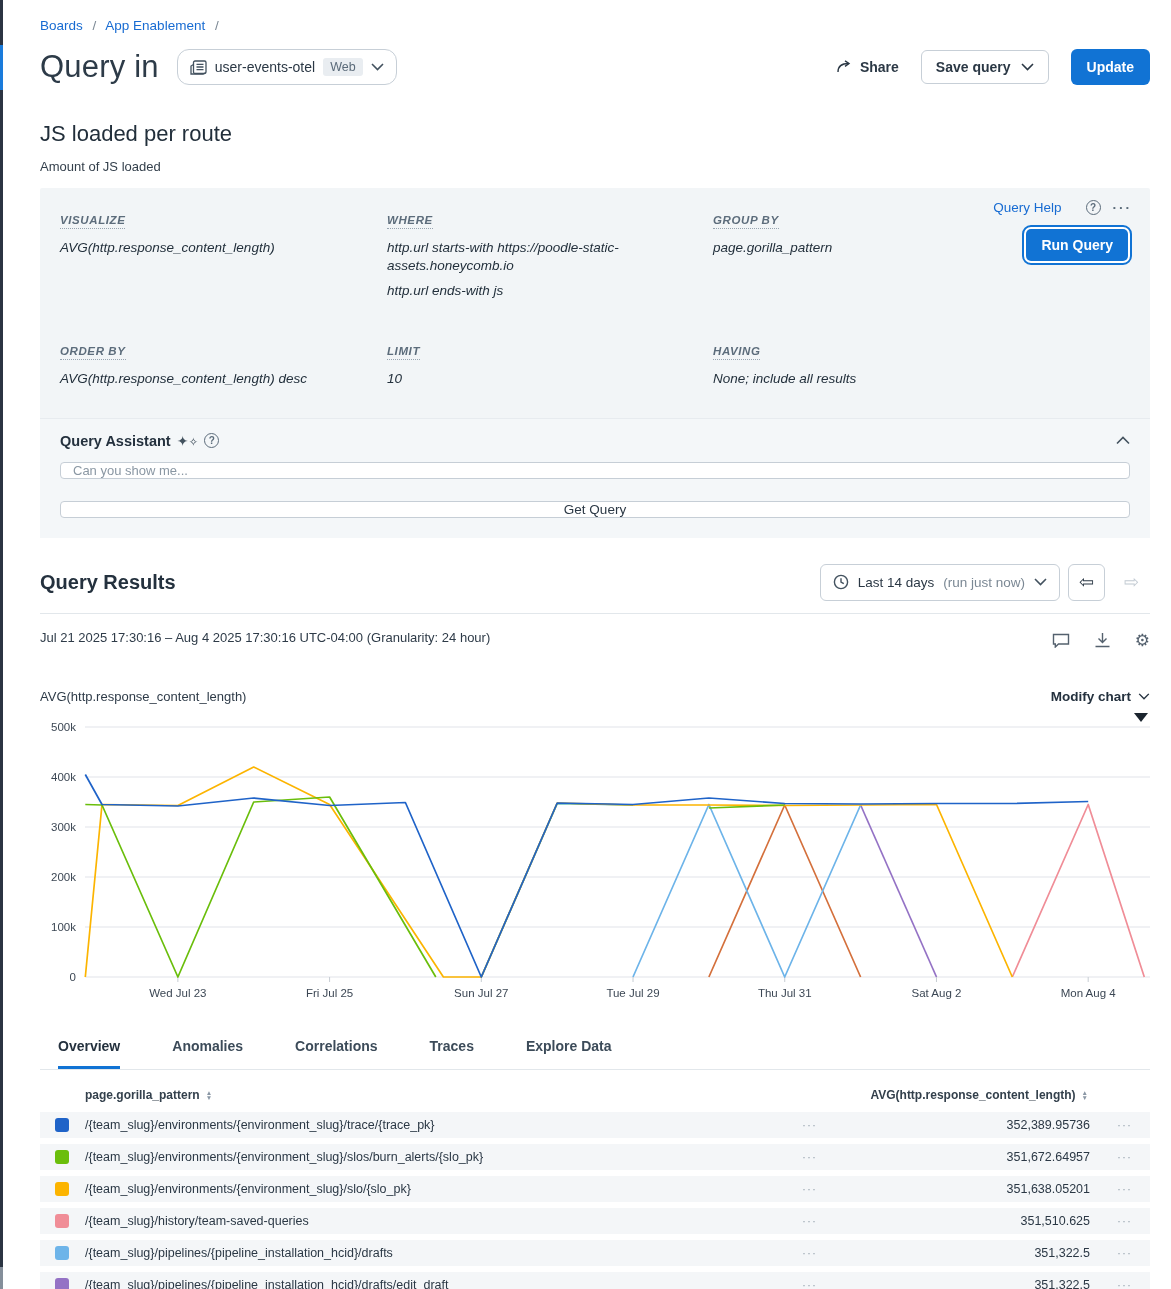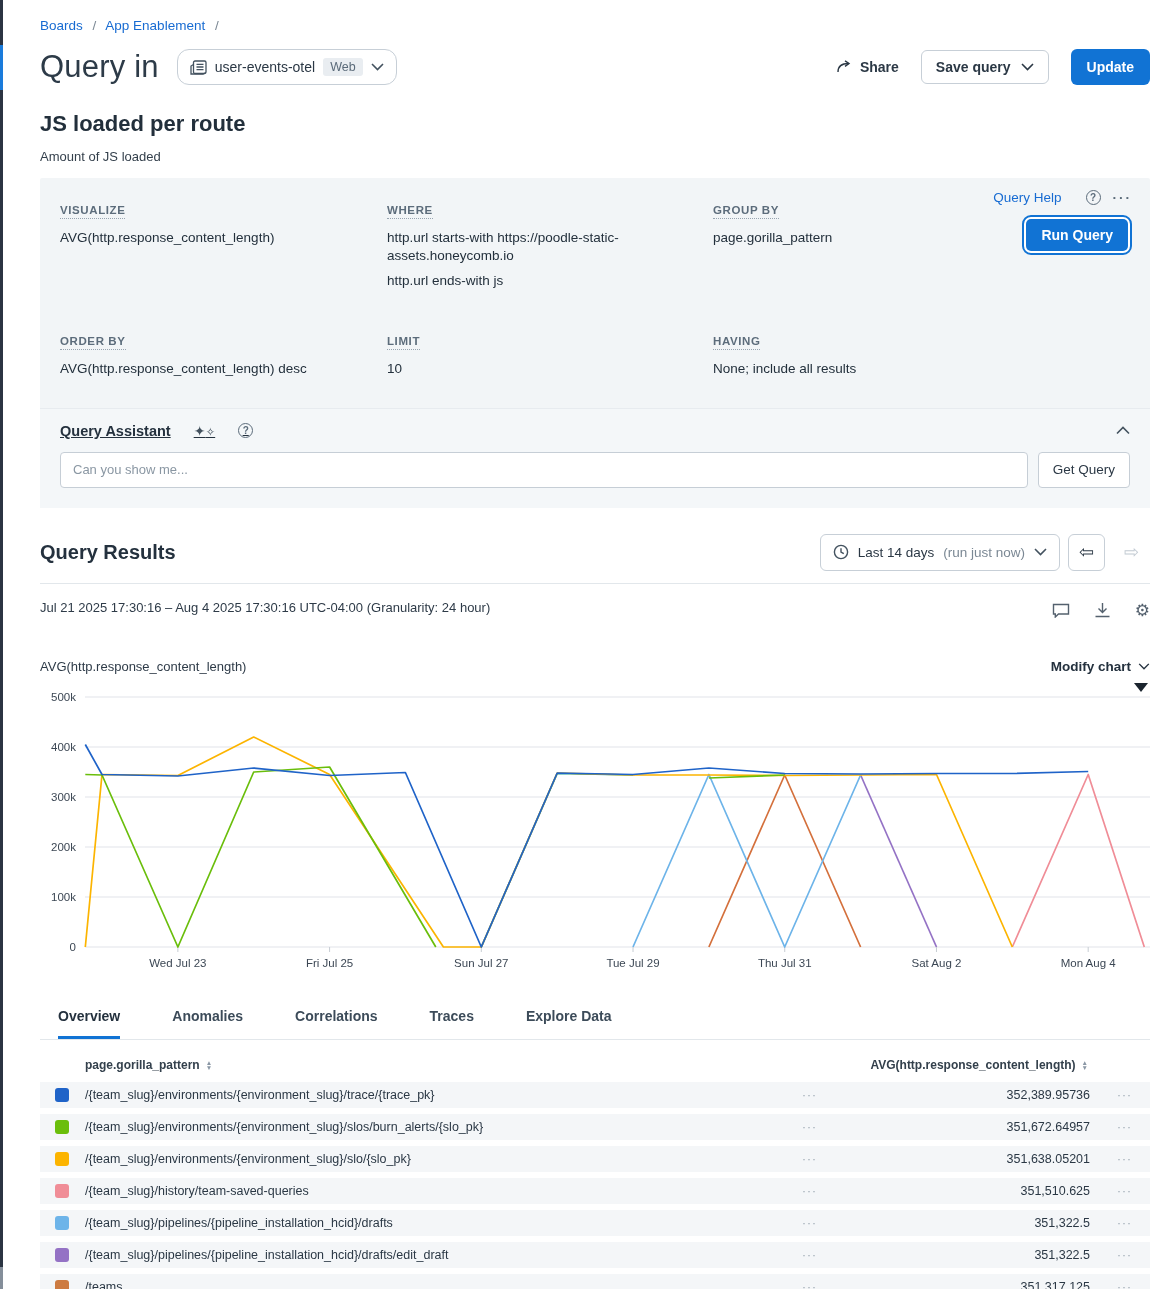--- a/index.html
+++ b/index.html
@@ -23,48 +23,48 @@
     padding:8px 12px; background:#fff; cursor:pointer; }
   .dataset-name { font-size:14px; color:#2b3845; }
   .dataset-badge { background:#e9edf1; color:#5a6a79; font-size:12.5px; border-radius:3px; padding:2px 7px; }
   .header-right { display:flex; align-items:center; gap:22px; }
   .share-btn { display:flex; align-items:center; gap:7px; font-size:14px; font-weight:600; color:#2b3845; cursor:pointer; }
   .save-btn { display:flex; align-items:center; gap:10px; border:1px solid #c7cfd7; border-radius:6px;
     background:#fff; padding:8px 14px; font-size:14px; font-weight:600; color:#2b3845; cursor:pointer; }
   .update-btn { background:#1173d4; color:#fff; border:none; border-radius:6px; padding:10px 16px;
     font-size:14px; font-weight:600; cursor:pointer; }
 
-  .query-title { margin-top:26px; font-size:22px; font-weight:700; color:#222f3b; }
+  .query-title { margin-top:36px; font-size:22px; font-weight:400; color:#222f3b; }
   .query-subtitle { margin-top:12px; font-size:13px; color:#333f4b; }
 
   
   .panel { margin-top:14px; background:#f2f5f7; border-radius:2px; }
   .builder { position:relative; padding:22px 20px 30px 20px; }
-  .clauses { display:grid; grid-template-columns:327px 326px 1fr; row-gap:40px; }
+  .clauses { display:grid; grid-template-columns:327px 326px 1fr; row-gap:40px;font-style:italic; }
   .clause-label { display:inline-block; font-size:11.5px; font-weight:700; letter-spacing:0.6px;
     color:#5c6c7b; border-bottom:1px dotted #97a4b0; padding-bottom:2px; }
   .clause-lines { margin-top:10px; font-size:13.5px; color:#23303c; max-width:300px; line-height:1.35; }
   .clause-line + .clause-line { margin-top:7px; }
   .builder-topright { position:absolute; top:12px; right:18px; text-align:right; }
   .qh-row { display:flex; align-items:center; justify-content:flex-end; gap:12px; font-size:13.5px; }
   .qh-link { color:#176bd2; cursor:pointer; display:flex; align-items:center; gap:24px; }
   .q-circle { display:inline-flex; align-items:center; justify-content:center; width:15px; height:15px;
     border:1.3px solid #5c6c7b; border-radius:50%; font-size:10px; color:#5c6c7b; font-weight:700; }
   .dots { color:#5a6a78; letter-spacing:2px; font-weight:700; cursor:pointer; }
   .run-wrap { display:inline-block; margin-top:10px; border:2px solid #1173d4; border-radius:9px; padding:2px; background:#fff; }
   .run-btn { background:#1173d4; color:#fff; border:none; border-radius:5px; padding:8px 15px;
     font-size:14px; font-weight:600; cursor:pointer; }
 
   
   .assistant { padding:14px 20px 20px 20px; background:#f4f7f9; border-top:1px solid #e7ebef; }
   .assistant-head { display:flex; align-items:center; justify-content:space-between; }
-  .assistant-title-row { display:flex; align-items:center; gap:23px;text-decoration:underline; }
+  .assistant-title-row { display:flex; align-items:center; gap:6px; }
   .assistant-title { font-size:14.5px; font-weight:700; color:#24313e; }
   .sparkle { color:#43525f; font-size:14px; }
-  .assistant-input-row { display:flex; gap:10px; margin-top:13px; }
+  .assistant-input-row { display:flex; gap:22px; margin-top:13px;flex-direction:column; }
   .assistant-input { flex:1; height:36px; border:1px solid #c6ced6; border-radius:4px; padding:0 12px;
     font-size:13px; color:#2b3845; font-family:"Liberation Sans",sans-serif; background:#fff; }
   .assistant-input::placeholder { color:#8a97a3; }
   .get-query-btn { background:#fff; border:1px solid #c6ced6; border-radius:4px; padding:0 14px;
     font-size:13.5px; color:#2b3845; cursor:pointer; }
 
   
   .results-header { display:flex; align-items:center; justify-content:space-between; margin-top:26px; }
   .results-title { font-size:20px; font-weight:600; color:#24313e; }
   .results-controls { display:flex; align-items:center; gap:8px; }

